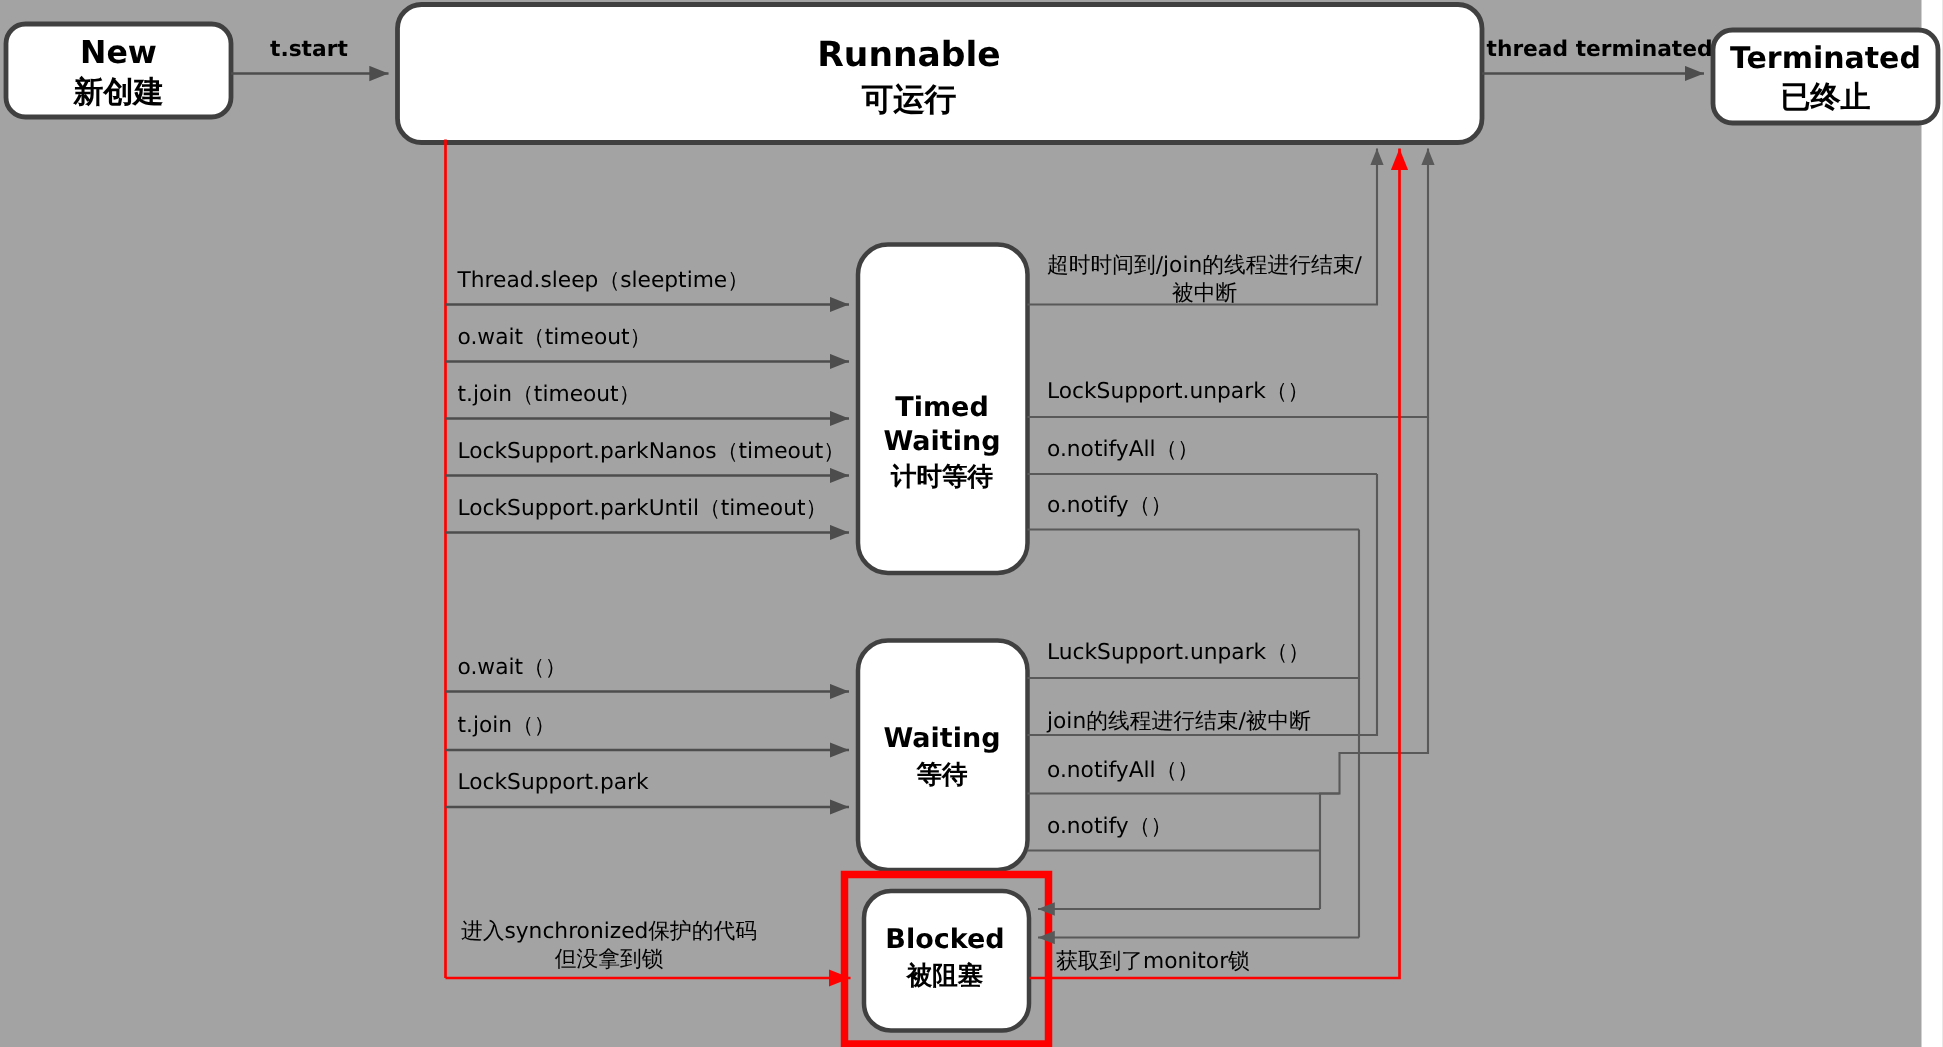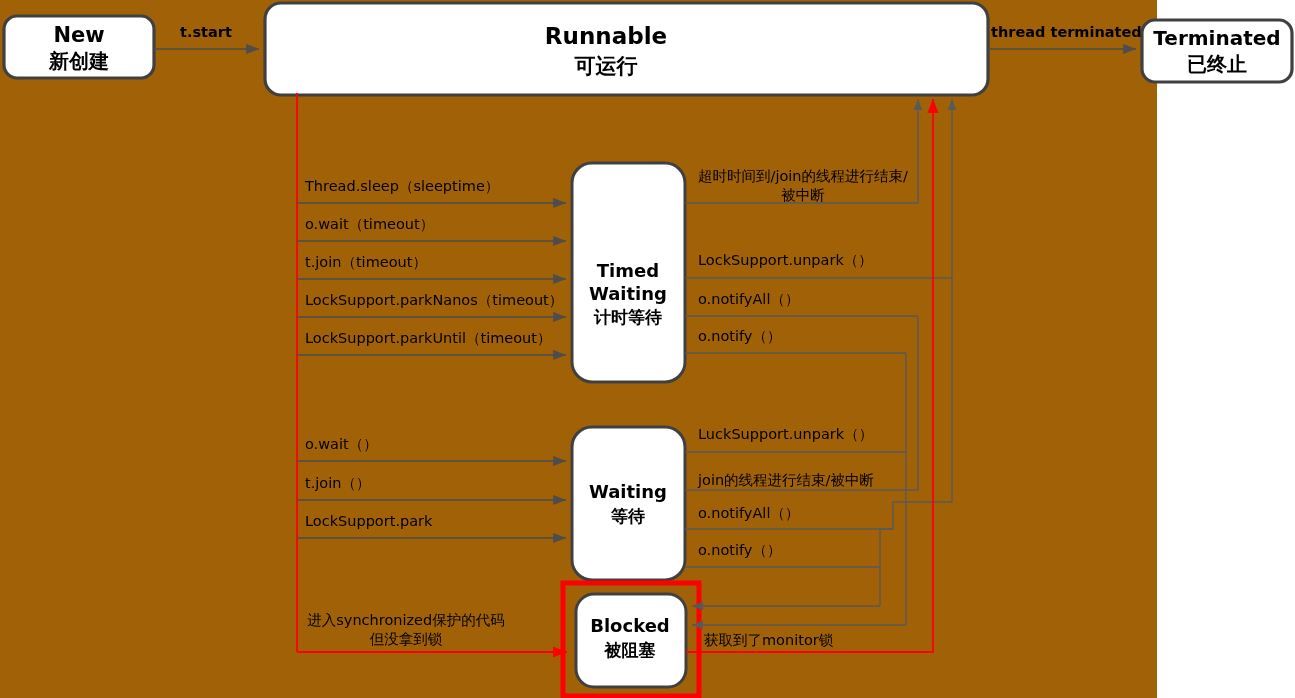--- a/index.html
+++ b/index.html
@@ -1,17 +1,17 @@
 <!DOCTYPE html>
 <html><head>
 <meta charset="utf-8">
 <style>
   html,body{margin:0;padding:0;background:#ffffff;}
   body{width:1295px;height:698px;overflow:hidden;font-family:"DejaVu Sans","Liberation Sans",sans-serif;}
-  #stage{position:relative;width:1157px;height:698px;background:#a16207;}
+  #stage{position:relative;width:1281px;height:698px;background:#a3a3a3;}
   svg#diagram{position:absolute;left:0;top:0;width:1295px;height:698px;}
   .state-box{fill:#ffffff;stroke:#404040;stroke-width:3.2;}
   .state-box-thin{fill:#ffffff;stroke:#404040;stroke-width:3;}
   .hl-rect{fill:none;stroke:#ff0000;stroke-width:5;}
   .edge{stroke:#4d4d4d;stroke-width:1.6;fill:none;}
   .edge-red{stroke:#ff0000;stroke-width:1.8;fill:none;}
   .conn{stroke:#595959;stroke-width:1.4;fill:none;}
   .state-title{font-family:"DejaVu Sans","Liberation Sans",sans-serif;font-weight:bold;text-anchor:middle;fill:#000;}
   .lbl{font-family:"DejaVu Sans","Liberation Sans",sans-serif;fill:#000;font-size:14.5px;}
   .lbl-b{font-family:"DejaVu Sans","Liberation Sans",sans-serif;fill:#000;font-size:14.5px;font-weight:bold;}

